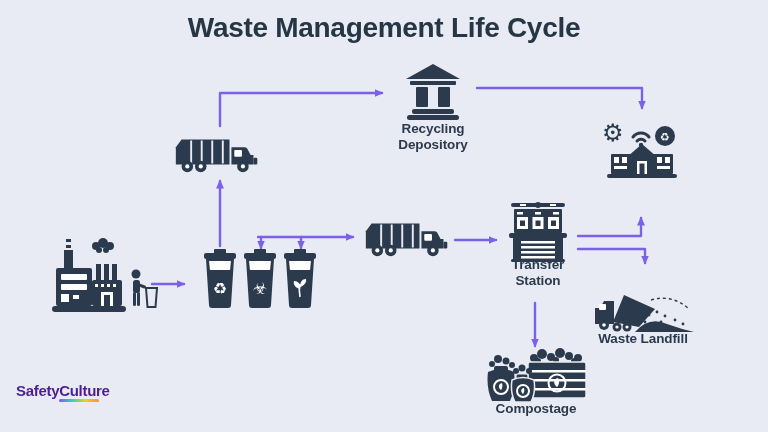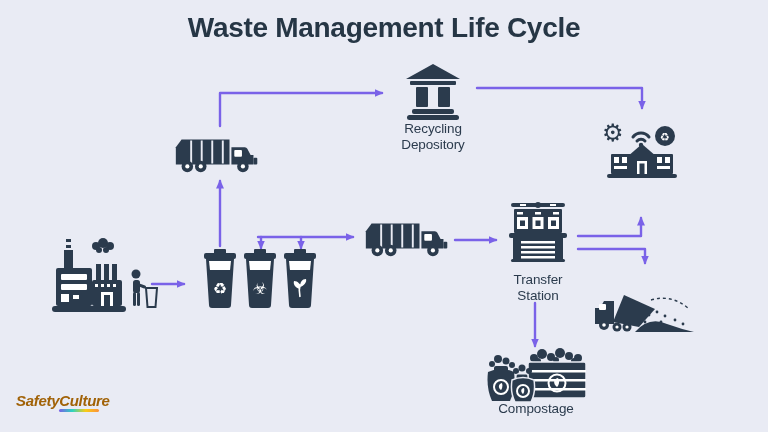--- a/index.html
+++ b/index.html
@@ -14,28 +14,28 @@
     font-family:"Liberation Sans","DejaVu Sans",sans-serif;
     color:var(--icon);
   }
   .title{
     position:absolute;top:12px;left:0;right:0;text-align:center;
     font-size:28px;font-weight:800;letter-spacing:-0.3px;color:var(--title-text);
   }
   .icon{position:absolute;color:var(--icon);}
   .icon svg{display:block;width:100%;height:100%;}
   .label{
-    position:absolute;text-align:center;font-weight:normal;font-size:13.5px;
+    position:absolute;text-align:center;font-weight:bold;font-size:13.5px;
     line-height:1.22;color:var(--label-text);letter-spacing:-0.1px;
   }
   .arrows{position:absolute;left:0;top:0;width:768px;height:432px;pointer-events:none;}
   .arrows polyline{fill:none;stroke:var(--arrow);stroke-width:2.4;stroke-linejoin:round;stroke-linecap:round;}
   .logo{
-    position:absolute;left:16px;top:392px;font-size:15px;font-weight:800;
-    letter-spacing:-0.3px;color:#a16207;font-style:italic;
+    position:absolute;left:16px;top:382px;font-size:15px;font-weight:800;
+    letter-spacing:-0.3px;color:#4c1d95;
   }
   .logo-underline{
     position:absolute;left:43px;top:17px;width:40px;height:3px;border-radius:2px;
     background:linear-gradient(90deg,var(--logo-grad-1),var(--logo-grad-2),var(--logo-grad-3),var(--logo-grad-4));
   }
 </style>
 </head>
 <body>
 
 <div class="stage">
@@ -236,21 +236,21 @@
         <rect x="3" y="33" width="58" height="5" rx="2"></rect>
         <rect x="7" y="38" width="50" height="21"></rect>
         <rect x="15" y="41" width="34" height="2.5" fill="#fff"></rect>
           <rect x="15" y="46" width="34" height="2.5" fill="#fff"></rect>
         <rect x="15" y="51" width="34" height="2.5" fill="#fff"></rect>
           <rect x="15" y="56" width="34" height="2.5" fill="#fff"></rect>
         <rect x="5" y="59" width="54" height="3" rx="1.5"></rect>
       </g>
     </svg>
   </div>
-  <div class="label" style="left:502px;top:272px;width:72px">Transfer Station</div>
+  <div class="label" style="left:502px;top:257px;width:72px">Transfer Station</div>
 
   <div class="icon" style="left:591px;top:282px;width:104px;height:50px">
     <svg viewBox="0 0 104 50">
       <g fill="currentColor">
         <path d="M4,26 h5 l4,-7 h10 v23 H4 Z"></path>
         <rect x="8" y="22" width="7" height="6" rx="1" fill="#fff"></rect>
         <path d="M22,40 L33,13 L64,27 L48,45 Z"></path>
         <path d="M60,18 Q80,12 97,26" stroke="currentColor" stroke-width="1.4" fill="none" stroke-dasharray="3,3"></path>
         <circle cx="13" cy="43" r="5"></circle>
           <circle cx="26" cy="45" r="4.5"></circle>
@@ -262,20 +262,21 @@
         <circle cx="58" cy="33" r="1.4"></circle>
           <circle cx="66" cy="30" r="1.4"></circle>
           <circle cx="74" cy="34" r="1.4"></circle>
         <circle cx="84" cy="38" r="1.4"></circle>
           <circle cx="92" cy="42" r="1.4"></circle>
           <circle cx="54" cy="40" r="1.4"></circle>
           <circle cx="70" cy="40" r="1.4"></circle>
       </g>
     </svg>
   </div>
+  <div class="label" style="left:576px;top:331px;width:134px">Waste Landfill</div>
 
   <div class="icon" style="left:482px;top:346px;width:108px;height:56px">
     <svg viewBox="0 0 108 56">
       <g fill="currentColor">
         <circle cx="52" cy="12" r="4"></circle>
           <circle cx="60" cy="8" r="5"></circle>
           <circle cx="69" cy="11" r="4"></circle>
         <circle cx="78" cy="7" r="5"></circle>
           <circle cx="87" cy="10" r="4"></circle>
           <circle cx="96" cy="12" r="4"></circle>

